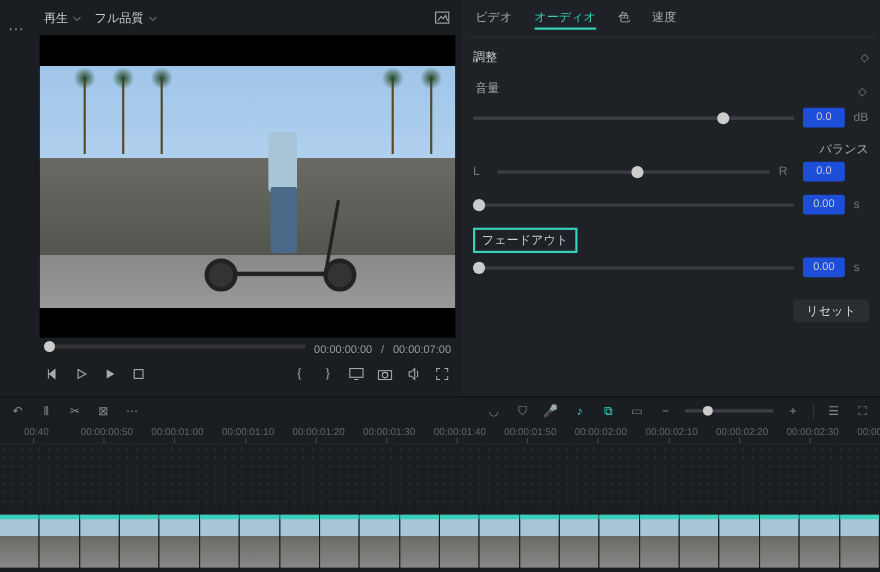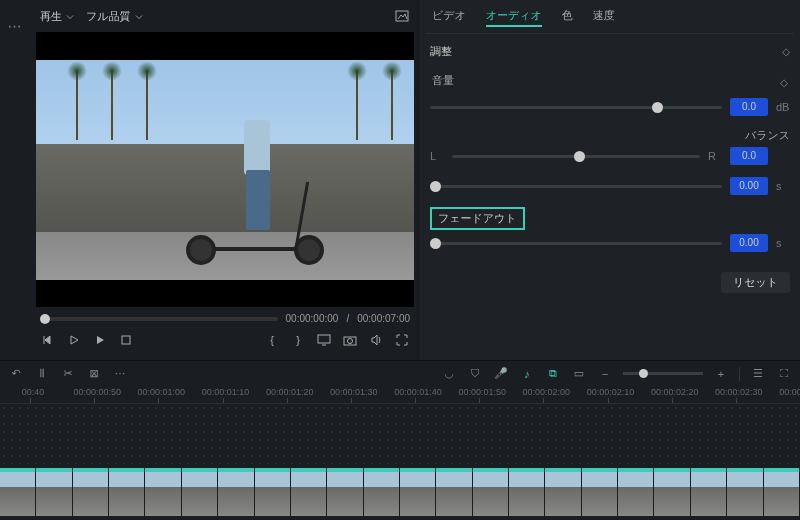--- a/index.html
+++ b/index.html
@@ -18,21 +18,21 @@
   .video-content { width: 100%; height: 220px; background: linear-gradient(to bottom, #9fc5e8 0%, #b0d0ee 38%, #6a6a65 38%, #555550 78%, #888 78%, #999 100%); position: relative; }
   .palm { position: absolute; top: 10px; width: 2px; height: 70px; background: #5a4a2a; }
   .palm::after { content: ""; position: absolute; top: -8px; left: -10px; width: 22px; height: 18px; background: radial-gradient(circle, #2a4a2a 0%, transparent 70%); }
   .person { position: absolute; left: 190px; top: 60px; width: 60px; height: 130px; }
   .torso { position: absolute; left: 18px; top: 0; width: 26px; height: 55px; background: #a8c5d8; border-radius: 4px; }
   .legs { position: absolute; left: 20px; top: 50px; width: 24px; height: 60px; background: #4a6a8a; border-radius: 2px; }
   .scooter { position: absolute; left: 150px; top: 155px; width: 140px; height: 50px; }
   .wheel { position: absolute; bottom: 0; width: 30px; height: 30px; border: 4px solid #222; border-radius: 50%; background: #333; }
   .scoot-bar { position: absolute; left: 15px; bottom: 14px; width: 110px; height: 4px; background: #222; }
   .scoot-handle { position: absolute; left: 108px; bottom: 14px; width: 3px; height: 70px; background: #222; transform: rotate(10deg); transform-origin: bottom; }
-  .scrub-row { display: flex; align-items: center; gap: 8px; padding: 0 4px; }
+  .scrub-row { display: flex; align-items: flex-start; gap: 8px; padding: 0 4px; }
   .scrub-track { flex: 1; height: 4px; background: #333; border-radius: 2px; position: relative; }
   .scrub-handle { position: absolute; left: 0; top: -3px; width: 10px; height: 10px; background: #ccc; border-radius: 50%; }
   .tc { color: #999; font-size: 10px; }
   .ctrl-row { display: flex; align-items: center; gap: 10px; padding: 8px 4px; }
   .ctrl-row .spacer { flex: 1; }
   .right-panel { flex: 1; background: #1e2226; display: flex; flex-direction: column; padding: 4px 6px; }
   .tabs { display: flex; gap: 20px; padding: 2px 6px 6px 6px; border-bottom: 1px solid #2a2e32; }
   .tab { color: #aaa; cursor: pointer; padding: 2px 0; }
   .tab.active { color: #39d0ba; border-bottom: 2px solid #39d0ba; }
   .clip-bar { background: #1a5a4c; margin: 6px 0; padding: 6px 8px; display: flex; align-items: center; gap: 6px; border-radius: 2px; }

